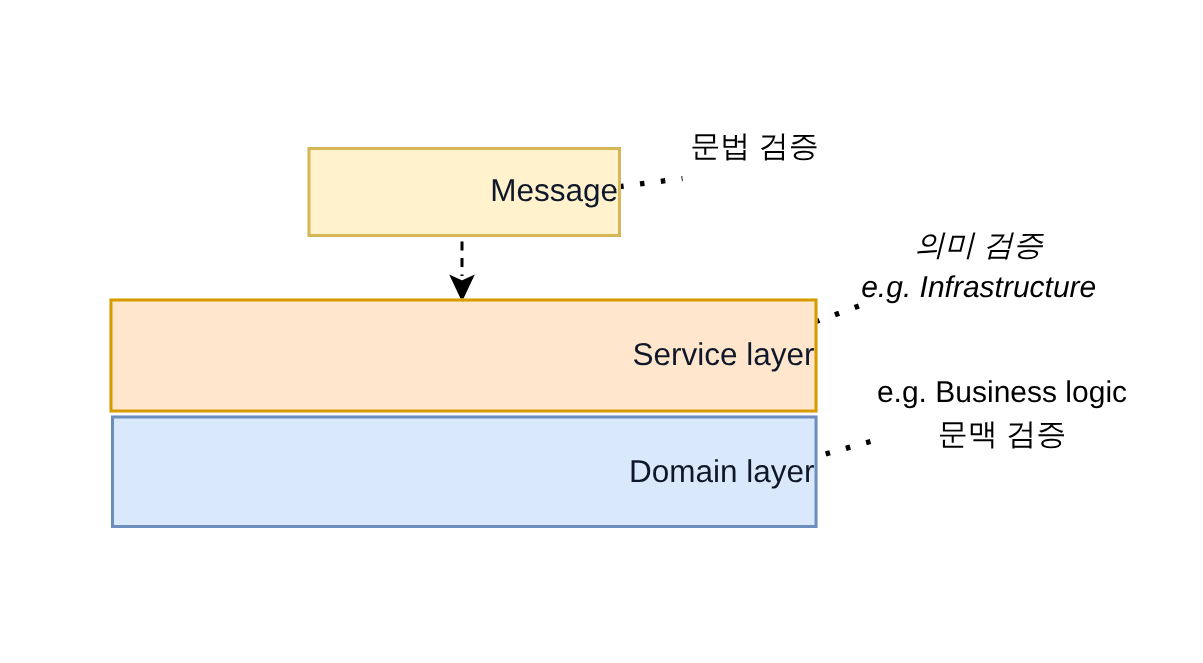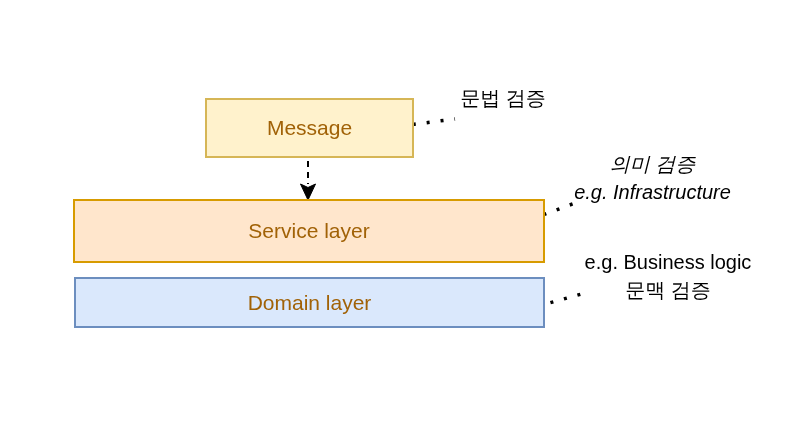--- a/index.html
+++ b/index.html
@@ -22,42 +22,42 @@
     width: 802px;
     height: 442px;
     pointer-events: none;
   }
   .layer-box {
     position: absolute;
     box-sizing: border-box;
     border: 2px solid #999;
     display: flex;
     align-items: center;
-    justify-content: center;
+    justify-content: flex-end;
     font-size: 21px;
-    color: #a16207;
+    color: #0f172a;
     white-space: nowrap;
   }
   .box-message {
     left: 205px;
     top: 98px;
     width: 209px;
     height: 60px;
   }
   .box-service {
     left: 73px;
     top: 199px;
     width: 472px;
-    height: 64px;
+    height: 76px;
   }
   .box-domain {
     left: 74px;
     top: 277px;
     width: 471px;
-    height: 51px;
+    height: 75px;
   }
   .annotation {
     position: absolute;
     text-align: center;
     font-size: 20px;
     line-height: 28px;
     color: #000000;
     white-space: nowrap;
   }
   .annotation-syntax {

